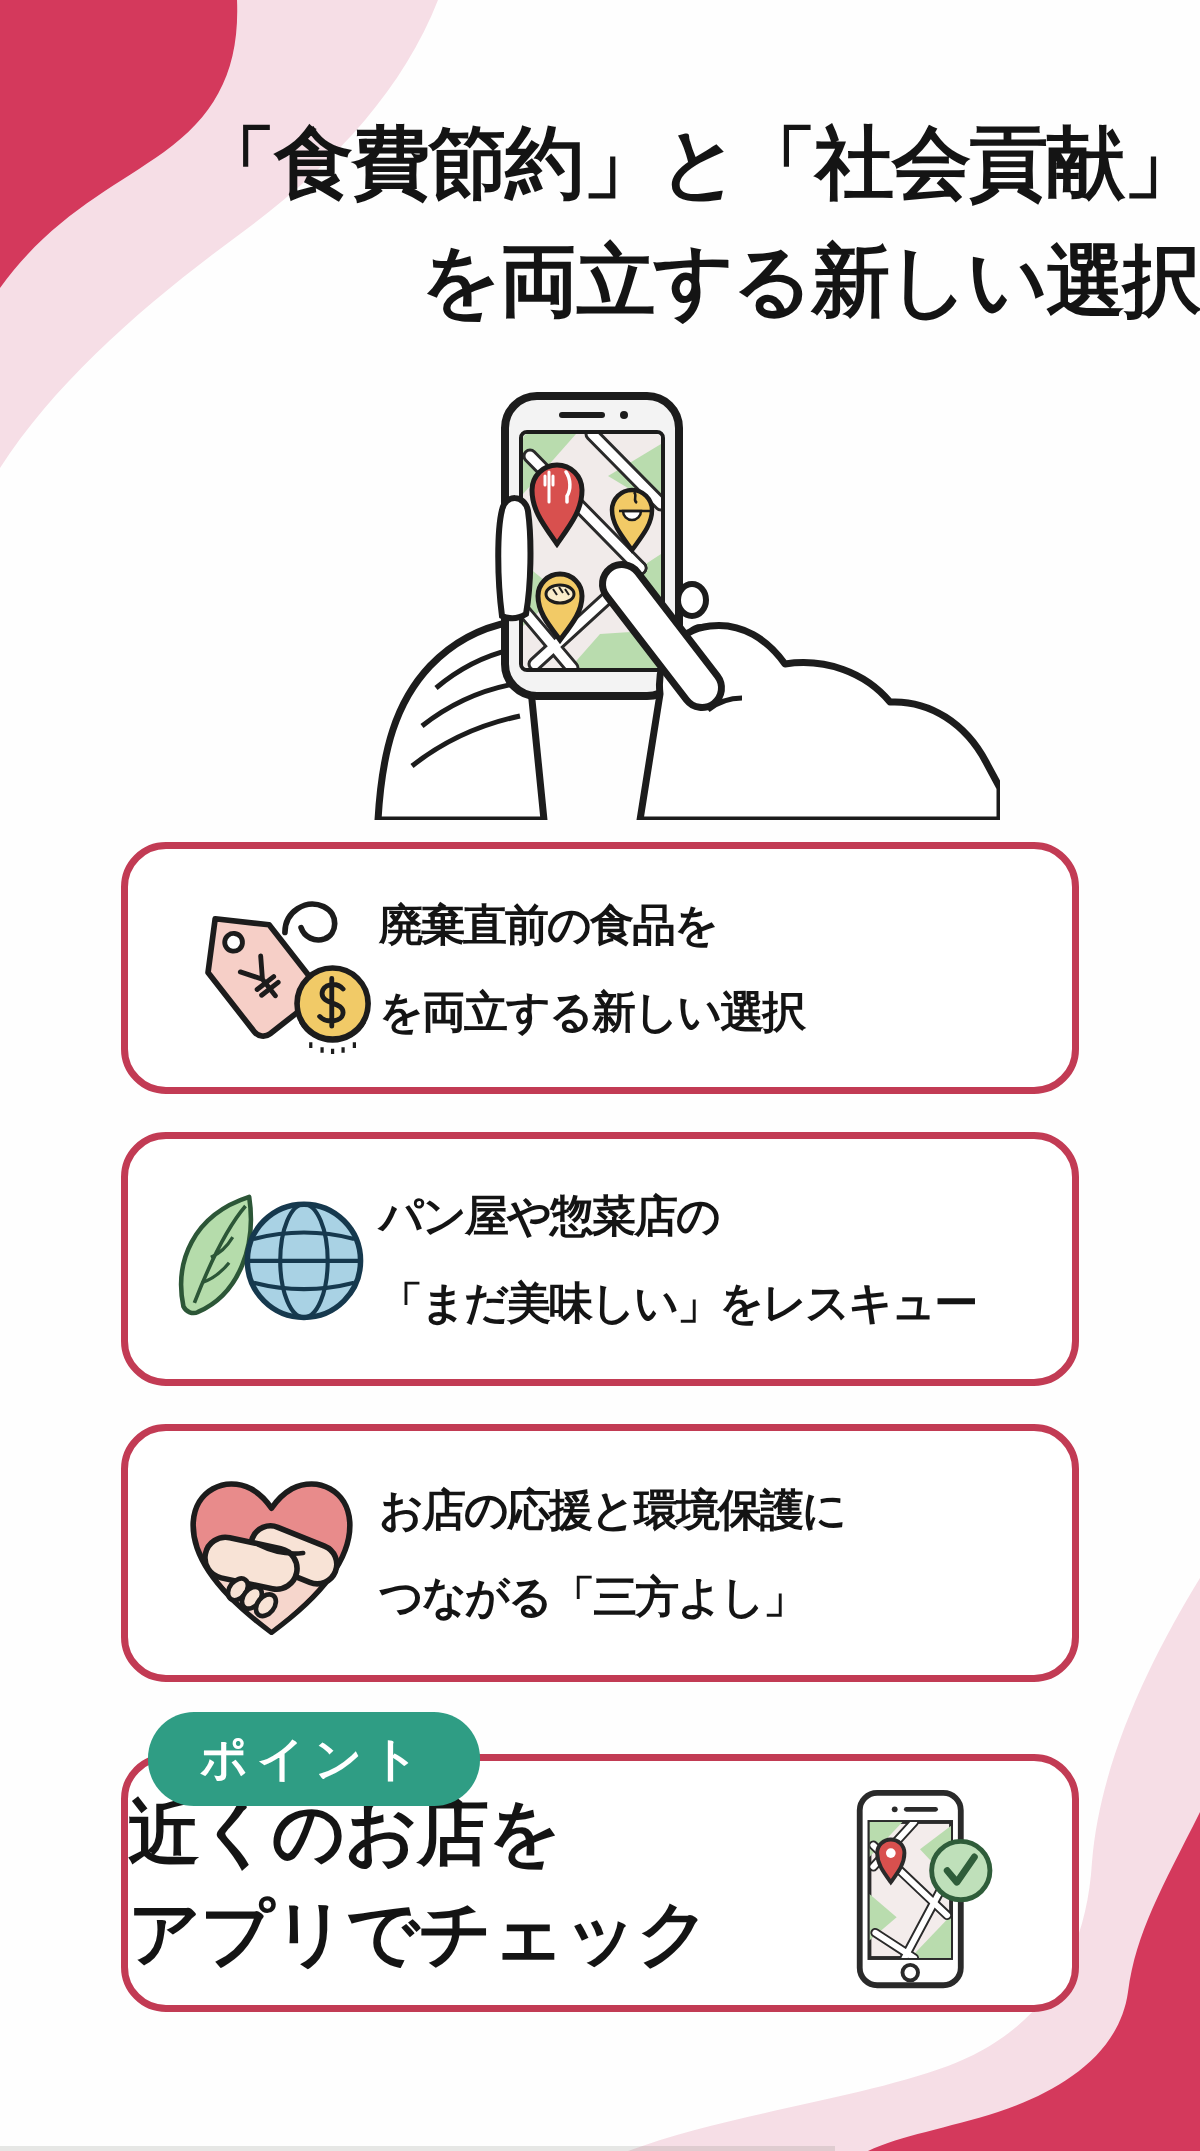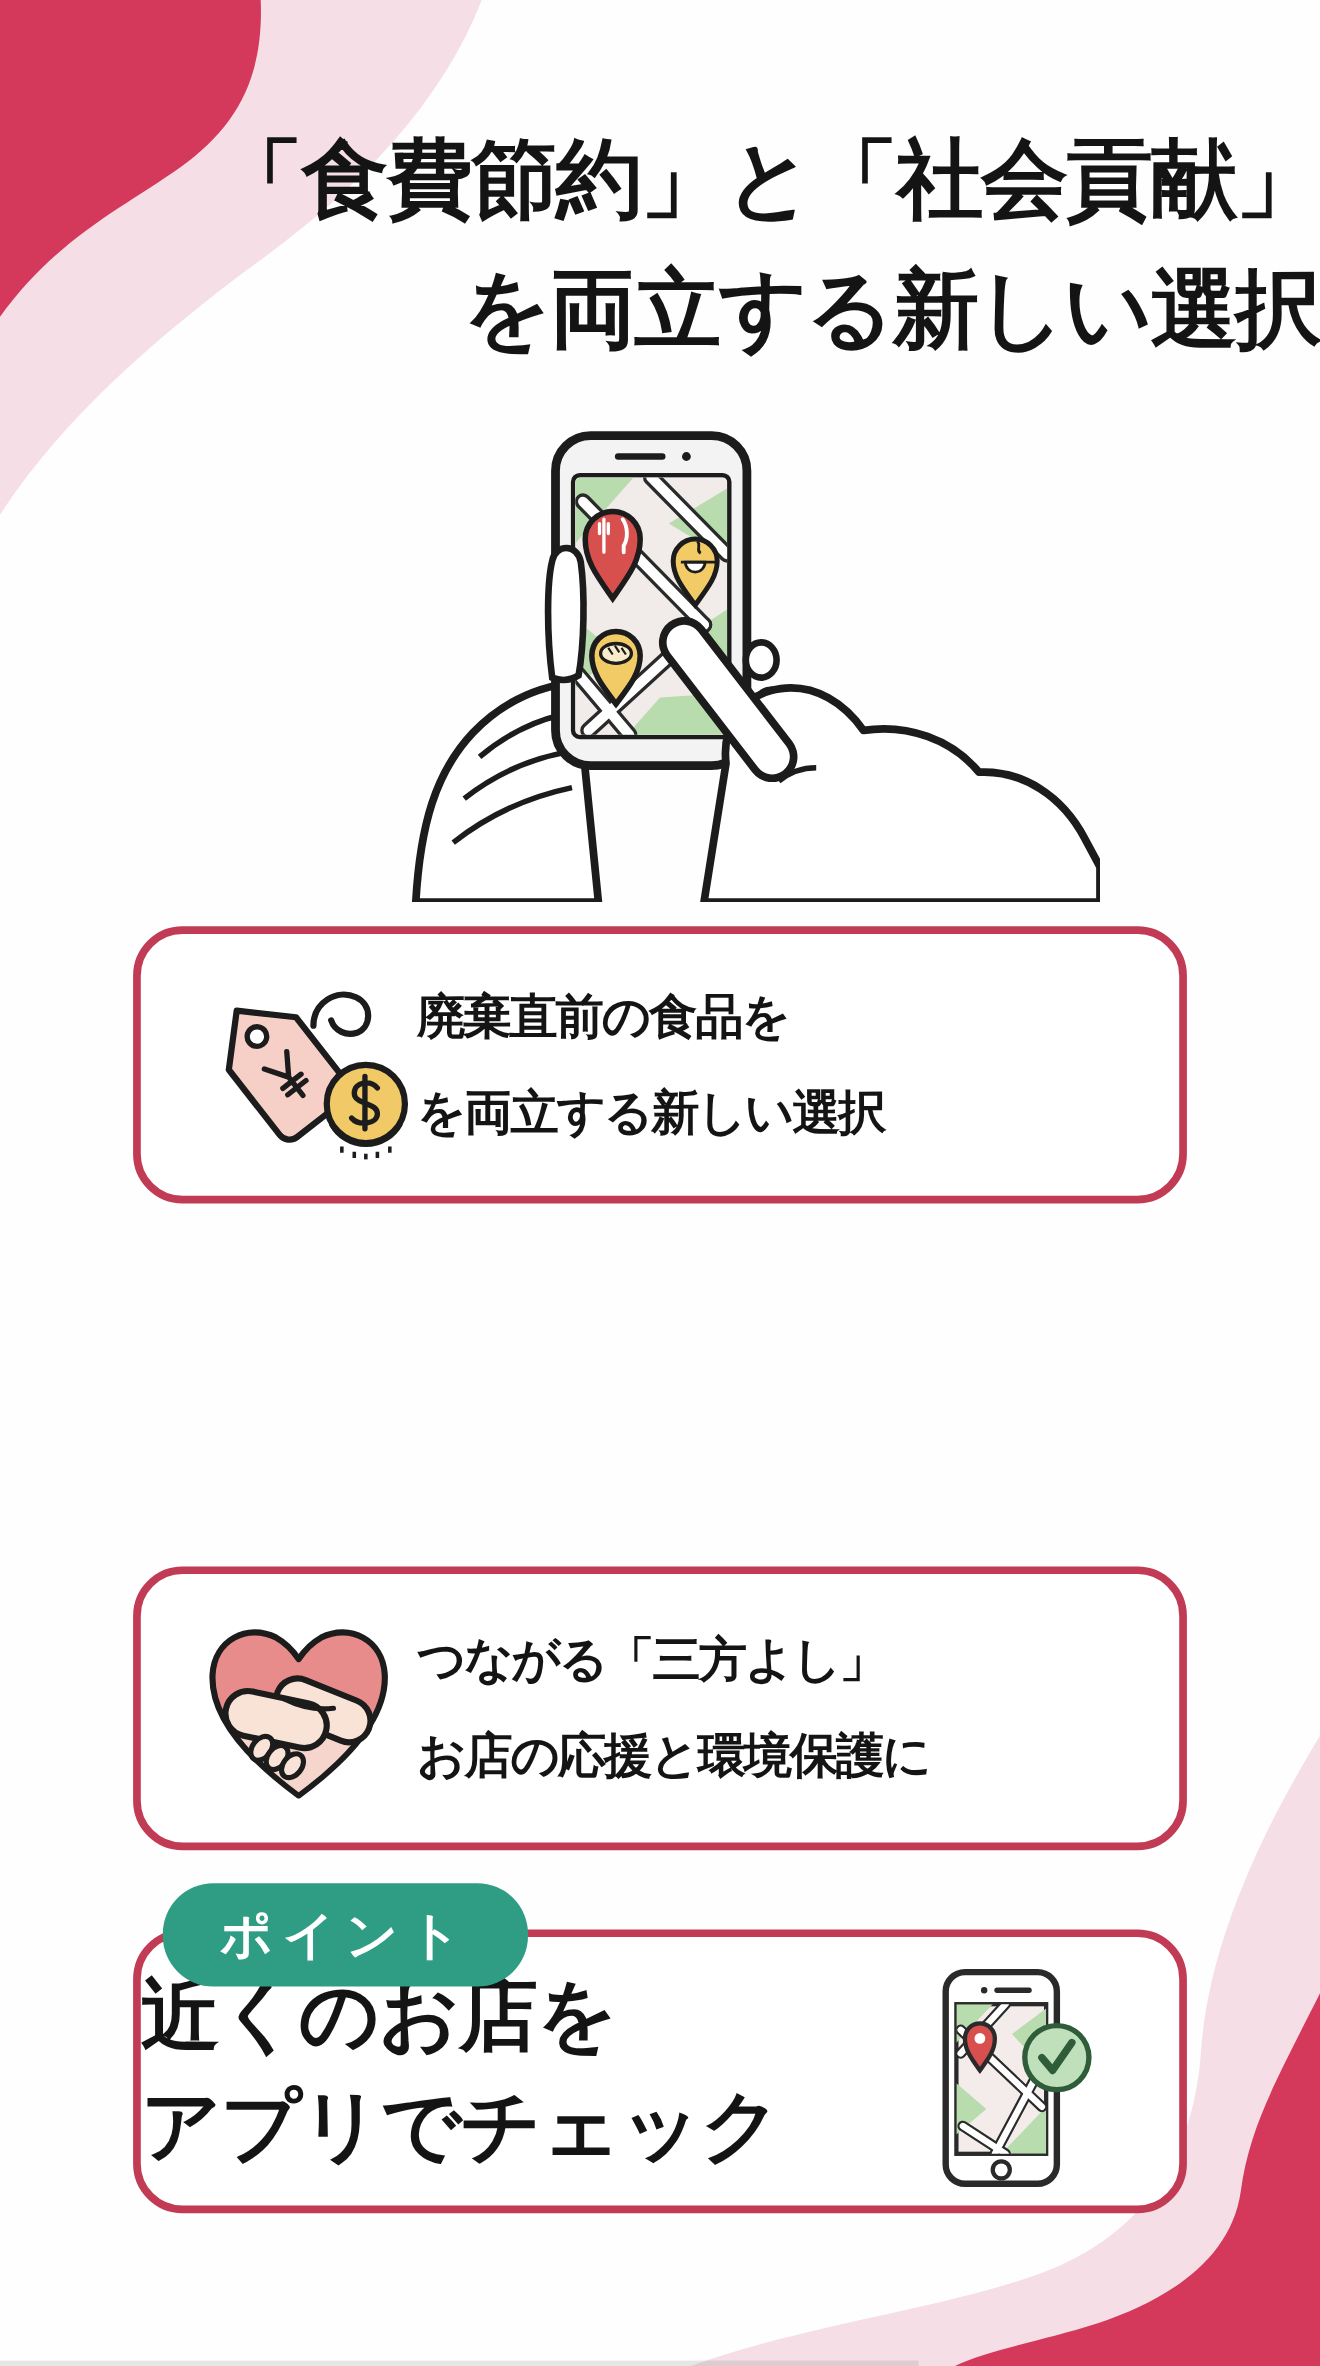--- a/index.html
+++ b/index.html
@@ -137,37 +137,56 @@
         <path d="M178 198 v7 M192 204 v7 M205 206 v7 M218 204 v7 M232 198 v7" stroke="#1c1c1c" stroke-width="4"></path>
         <path d="M218 132 C210 123 192 125 192 138 C192 151 218 148 218 161 C218 173 197 175 189 166 M204 119 V178" stroke="#1c1c1c" stroke-width="6" fill="none" stroke-linecap="round"></path>
       </svg>
     </div>
     <div class="card-text">
       <div>廃棄直前の食品を</div>
       <div>を両立する新しい選択</div>
     </div>
   </div>
 
+  <div id="card-2" class="feature-card">
+    <div class="card-icon">
+      <svg width="210" height="160" viewBox="0 0 230 172" xmlns="http://www.w3.org/2000/svg">
+        <path d="M18 138 C8 90 28 38 90 18 C98 70 80 124 34 144 C28 147 21 144 18 138 Z" fill="#b5dcab" stroke="#2c5637" stroke-width="5" stroke-linejoin="round"></path>
+        <path d="M30 134 C44 98 62 56 86 28" stroke="#2c5637" stroke-width="4" fill="none"></path>
+        <path d="M38 112 C50 108 60 100 68 90" stroke="#2c5637" stroke-width="3.5" fill="none"></path>
+        <path d="M48 84 C58 80 66 72 72 62" stroke="#2c5637" stroke-width="3.5" fill="none"></path>
+        <circle cx="150" cy="88" r="62" fill="#a9d2e4" stroke="#16394e" stroke-width="6"></circle>
+        <ellipse cx="150" cy="88" rx="26" ry="62" fill="none" stroke="#16394e" stroke-width="4.5"></ellipse>
+        <path d="M95 64 Q150 50 205 64" fill="none" stroke="#16394e" stroke-width="4.5"></path>
+        <line x1="88" y1="88" x2="212" y2="88" stroke="#16394e" stroke-width="4.5"></line>
+        <path d="M95 112 Q150 126 205 112" fill="none" stroke="#16394e" stroke-width="4.5"></path>
+      </svg>
+    </div>
+    <div class="card-text">
+      <div>パン屋や惣菜店の</div>
+      <div>「まだ美味しい」をレスキュー</div>
+    </div>
+  </div>
 
   <div id="card-3" class="feature-card">
     <div class="card-icon">
       <svg width="205" height="178" viewBox="0 0 220 190" xmlns="http://www.w3.org/2000/svg">
         <path d="M110 180 C58 142 24 102 26 62 C28 28 60 12 88 26 C97 31 104 38 110 47 C116 38 123 31 132 26 C160 12 192 28 194 62 C196 102 162 142 110 180 Z" fill="#e88b8b" stroke="#1c1c1c" stroke-width="6" stroke-linejoin="round"></path>
         <path d="M110 177 C86 159 64 139 49 118 L171 118 C156 139 134 159 110 177 Z" fill="#f6d6cc"></path>
         <rect x="86" y="76" width="96" height="42" rx="21" transform="rotate(22 134 97)" fill="#f8e3d6" stroke="#1c1c1c" stroke-width="6"></rect>
         <rect x="38" y="84" width="100" height="44" rx="22" transform="rotate(12 88 106)" fill="#f8e3d6" stroke="#1c1c1c" stroke-width="6"></rect>
         <ellipse cx="74" cy="134" rx="9" ry="13" transform="rotate(38 74 134)" fill="#f8e3d6" stroke="#1c1c1c" stroke-width="5"></ellipse>
         <ellipse cx="89" cy="143" rx="9" ry="13" transform="rotate(38 89 143)" fill="#f8e3d6" stroke="#1c1c1c" stroke-width="5"></ellipse>
         <ellipse cx="104" cy="151" rx="9" ry="13" transform="rotate(38 104 151)" fill="#f8e3d6" stroke="#1c1c1c" stroke-width="5"></ellipse>
         <path d="M96 86 C112 94 128 97 144 95" stroke="#1c1c1c" stroke-width="5" fill="none" stroke-linecap="round"></path>
       </svg>
     </div>
     <div class="card-text">
+      <div>お店の応援と環境保護に</div>
       <div>つながる「三方よし」</div>
-      <div>お店の応援と環境保護に</div>
     </div>
   </div>
 
   <div id="card-4" class="feature-card">
     <div class="point-text">
       <div>近くのお店を</div>
       <div>アプリでチェック</div>
     </div>
     <div id="point-phone-icon">
       <svg width="150" height="206" viewBox="0 0 150 212" xmlns="http://www.w3.org/2000/svg">

